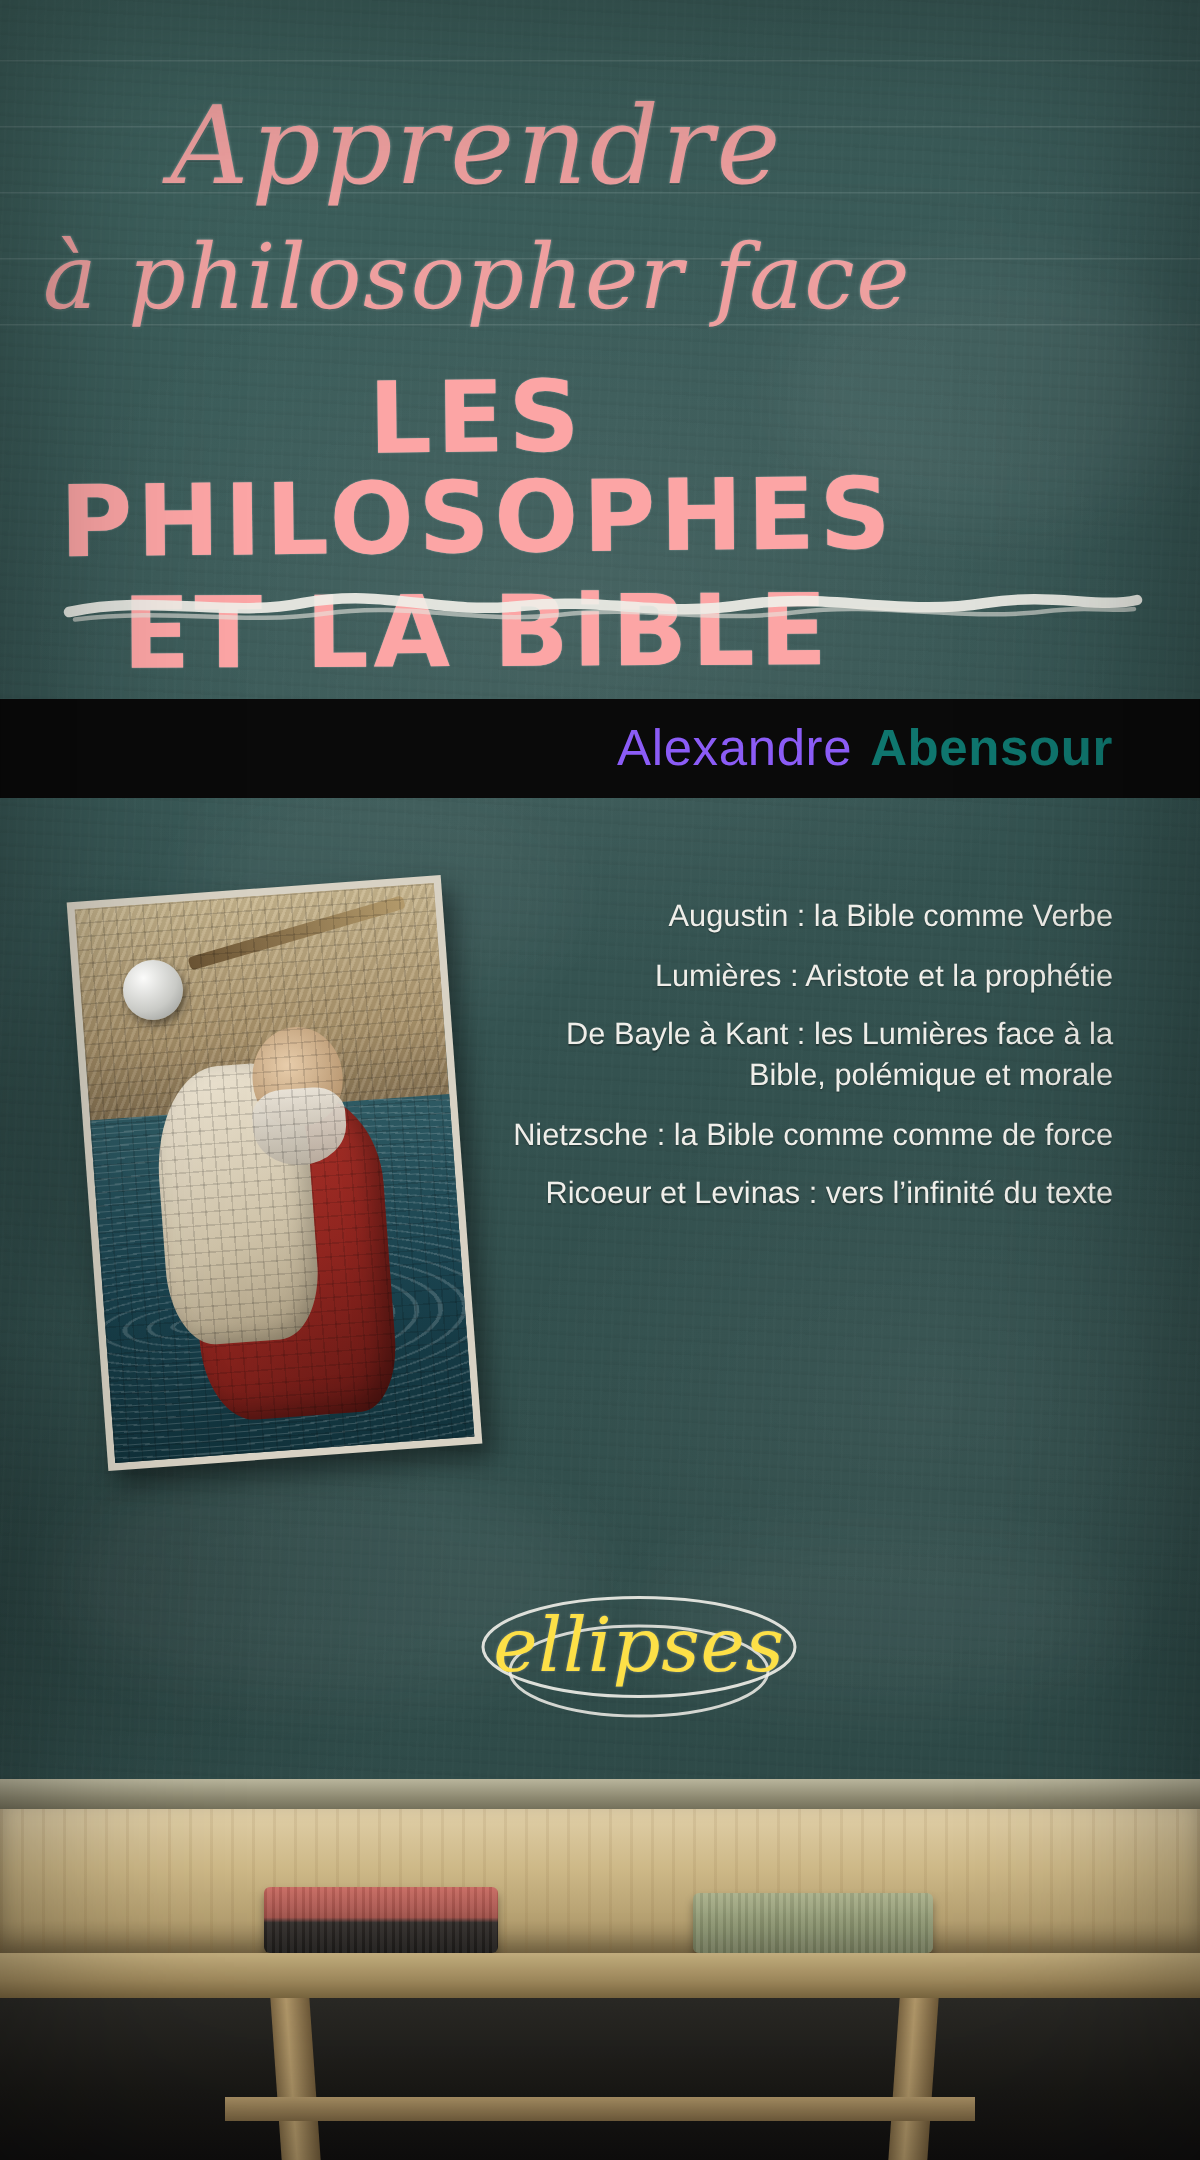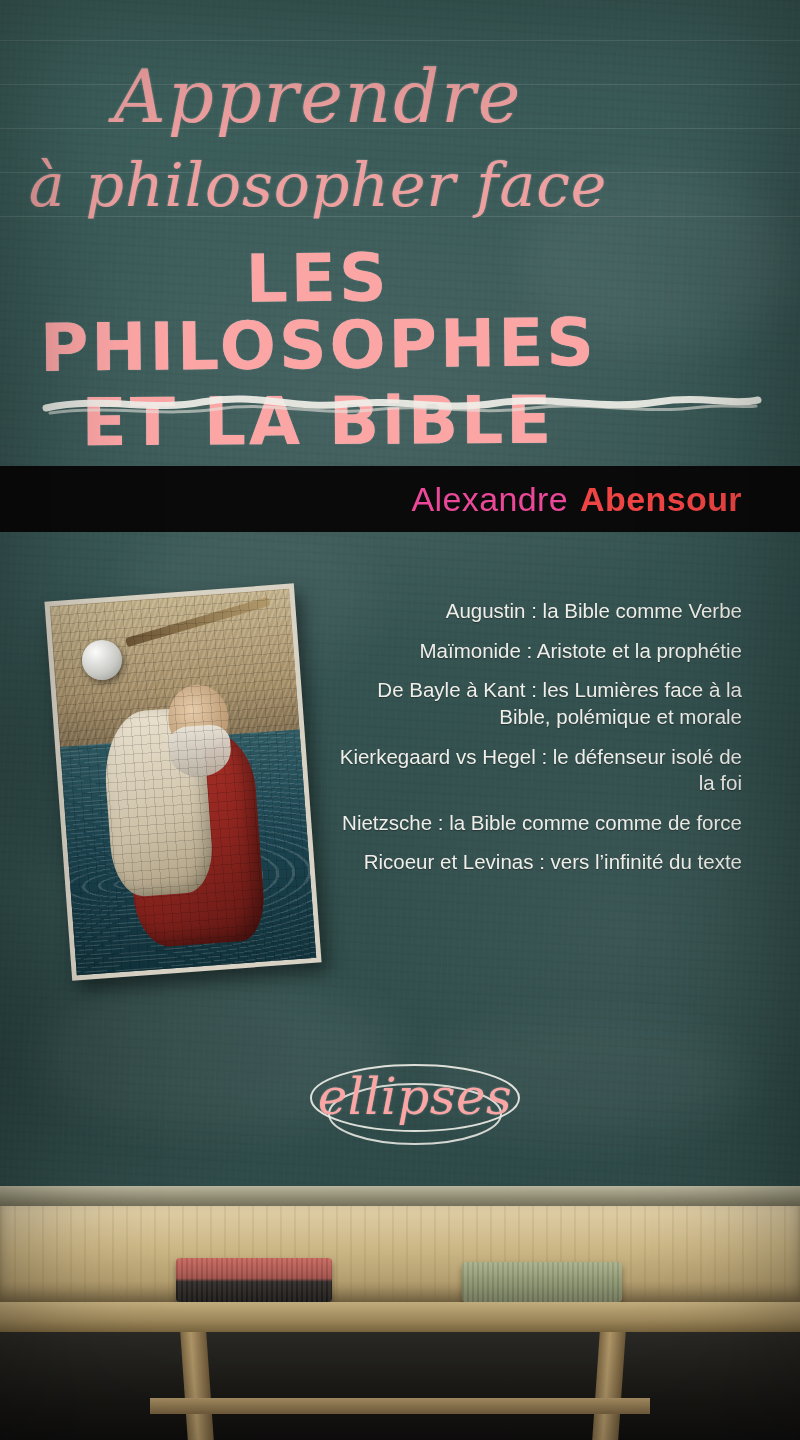--- a/index.html
+++ b/index.html
@@ -117,27 +117,27 @@
     width: 800px;
     height: 66px;
     background: #0a0a0a;
     display: flex;
     align-items: center;
     justify-content: flex-end;
     padding-right: 58px;
     box-sizing: border-box;
   }
   .author-first {
-    color: #ec4899;
+    color: #8b5cf6;
     font-size: 34px;
     font-weight: normal;
     letter-spacing: .4px;
   }
   .author-last {
-    color: #ef4444;
+    color: #0f766e;
     font-size: 34px;
     font-weight: bold;
     letter-spacing: .4px;
     margin-left: 12px;
   }
 
   
   .topics {
     position: absolute;
     right: 58px;
@@ -239,25 +239,25 @@
     width: 40px; height: 40px;
     border-radius: 50%;
     background: radial-gradient(circle at 34% 30%, #fbfbfa, #c9cac6 58%, #8d8f8c 100%);
     box-shadow: 2px 3px 6px rgba(0,0,0,.45);
     z-index: 4;
   }
 
   
   .logo {
     position: absolute;
-    left: 305px;
+    left: 316px;
     top: 1040px;
     width: 220px;
     height: 130px;
-    color: #fca5a5;
+    color: #fde047;
   }
   .logo-text {
     position: absolute;
     left: 0; top: 28px;
     width: 220px;
     text-align: center;
     font-family: "DejaVu Serif", serif;
     font-style: italic;
     font-size: 50px;
     letter-spacing: .5px;
@@ -385,23 +385,22 @@
       <div class="tunic"></div>
       <div class="head"></div>
       <div class="beard"></div>
       <div class="tesserae"></div>
     </div>
   </div>
   <div class="magnet" style="left:82px; top:640px;"></div>
 
   <div class="topics">
     <div class="topic">Augustin : la Bible comme Verbe</div>
-    <div class="topic">Maïmonide : Aristote et la prophétie</div>
+    <div class="topic">Lumières : Aristote et la prophétie</div>
     <div class="topic">De Bayle à Kant  : les Lumières  face à la Bible, polémique et morale</div>
-    <div class="topic">Kierkegaard vs Hegel : le défenseur isolé de la foi</div>
     <div class="topic">Nietzsche : la Bible comme comme de force</div>
     <div class="topic">Ricoeur et Levinas : vers l’infinité du texte</div>
   </div>
 
   <div class="logo">
     <svg width="220" height="130" viewBox="0 0 220 130">
       <ellipse cx="110" cy="58" rx="104" ry="33" fill="none" stroke="#f1efe9" stroke-width="2" opacity="0.9"></ellipse>
       <ellipse cx="110" cy="74" rx="86" ry="30" fill="none" stroke="#f1efe9" stroke-width="2" opacity="0.85"></ellipse>
     </svg>
     <div class="logo-text">ellipses</div>

